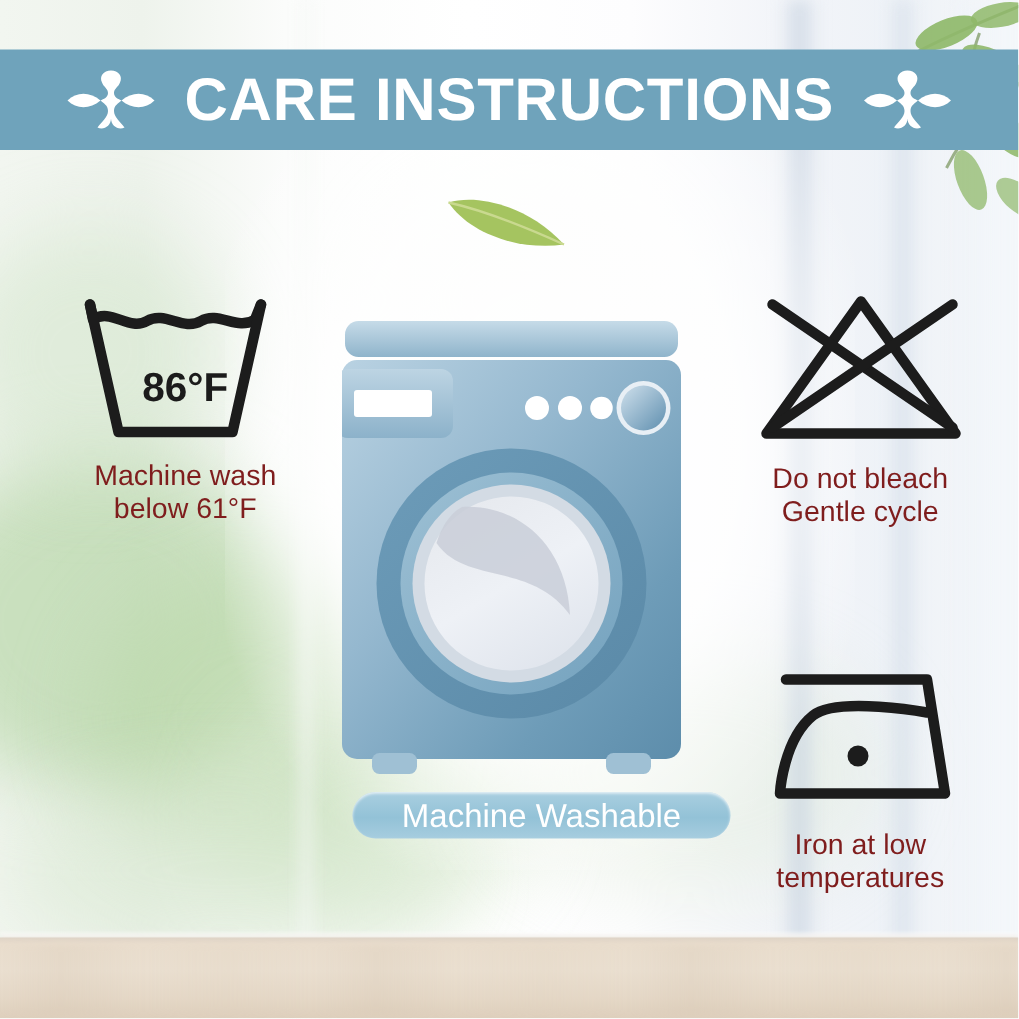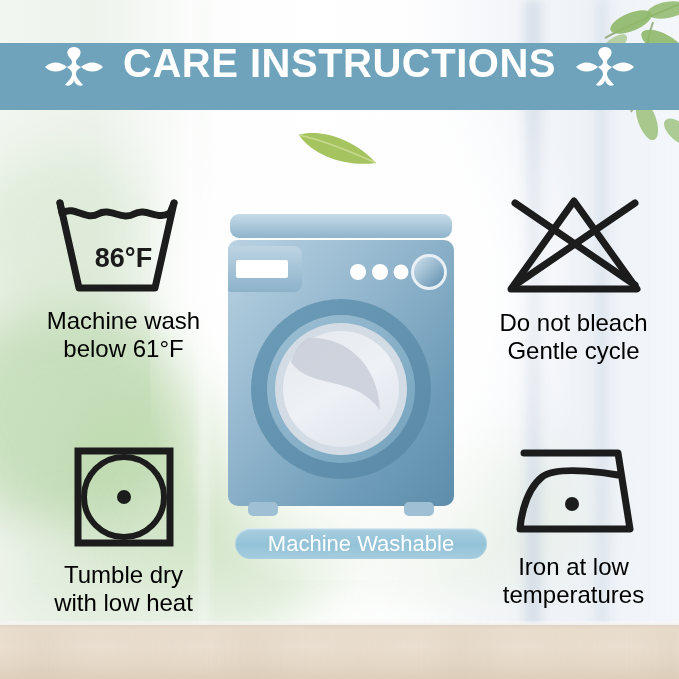--- a/index.html
+++ b/index.html
@@ -51,37 +51,37 @@
     filter:blur(1.5px);
   }
   .table-grain{position:absolute;left:0;right:0;top:630px;height:46px;opacity:.5;
     background:repeating-linear-gradient(90deg,rgba(198,180,158,0) 0px,rgba(198,180,158,.28) 40px,rgba(198,180,158,0) 95px,rgba(214,198,176,.18) 150px,rgba(198,180,158,0) 210px);
     filter:blur(2px);}
 
   
   .banner{
     position:absolute;left:0;top:33px;width:679px;height:67px;
     background:#6fa3bb;
-    display:flex;justify-content:center;gap:18px;margin-top:10px;
+    display:flex;align-items:center;justify-content:center;gap:18px;
   }
   .banner-title{
     color:#ffffff;font-size:40px;font-weight:bold;letter-spacing:.5px;
     white-space:nowrap;line-height:1;
   }
   .fleur{width:62px;height:48px;flex:none;}
 
   
   .leaf-float{position:absolute;left:296px;top:123px;width:84px;height:46px;}
   .branch{position:absolute;right:-6px;top:-8px;width:150px;height:170px;}
 
   
   .sym{position:absolute;display:flex;flex-direction:column;align-items:center;}
   .sym .glyph{display:block;}
   .cap{
-    text-align:center;color:#000000;font-size:24px;line-height:1.18;
+    text-align:center;color:#7f1d1d;font-size:19px;line-height:1.18;
     white-space:nowrap;
   }
   #sym-wash{left:16px;top:193px;width:215px;}
   #sym-wash .cap{margin-top:10px;}
   #sym-bleach{left:468px;top:193px;width:211px;}
   #sym-bleach .cap{margin-top:12px;}
   #sym-dry{left:16px;top:445px;width:215px;}
   #sym-dry .cap{margin-top:12px;}
   #sym-iron{left:468px;top:445px;width:211px;justify-content:center;}
   #sym-iron .cap{margin-top:12px;}
@@ -190,31 +190,20 @@
       <path d="M79 8 L142 96 L16 96 Z" fill="none" stroke="#1c1c1c" stroke-width="7" stroke-linejoin="round" stroke-linecap="round"></path>
       <path d="M20 10 L140 92" stroke="#1c1c1c" stroke-width="7" stroke-linecap="round"></path>
       <path d="M140 10 L20 92" stroke="#1c1c1c" stroke-width="7" stroke-linecap="round"></path>
     </svg>
     <div class="cap">
       <div>Do not bleach</div>
       <div>Gentle cycle</div>
     </div>
   </div>
 
-  <div class="sym" id="sym-dry">
-    <svg class="glyph" width="104" height="104" viewBox="0 0 104 104">
-      <rect x="6" y="6" width="92" height="92" fill="none" stroke="#1c1c1c" stroke-width="7"></rect>
-      <circle cx="52" cy="52" r="40" fill="none" stroke="#1c1c1c" stroke-width="6"></circle>
-      <circle cx="52" cy="52" r="7" fill="#1c1c1c"></circle>
-    </svg>
-    <div class="cap">
-      <div>Tumble dry</div>
-      <div>with low heat</div>
-    </div>
-  </div>
 
   <div class="sym" id="sym-iron">
     <svg class="glyph" width="136" height="96" viewBox="0 0 136 96">
       <path d="M18 8 L112 8 L124 84 L14 84 C14 84 16 48 36 32 C52 19 112 30 112 30" fill="none" stroke="#1c1c1c" stroke-width="7" stroke-linejoin="round" stroke-linecap="round"></path>
       <circle cx="66" cy="59" r="7" fill="#1c1c1c"></circle>
     </svg>
     <div class="cap">
       <div>Iron at low</div>
       <div>temperatures</div>
     </div>

